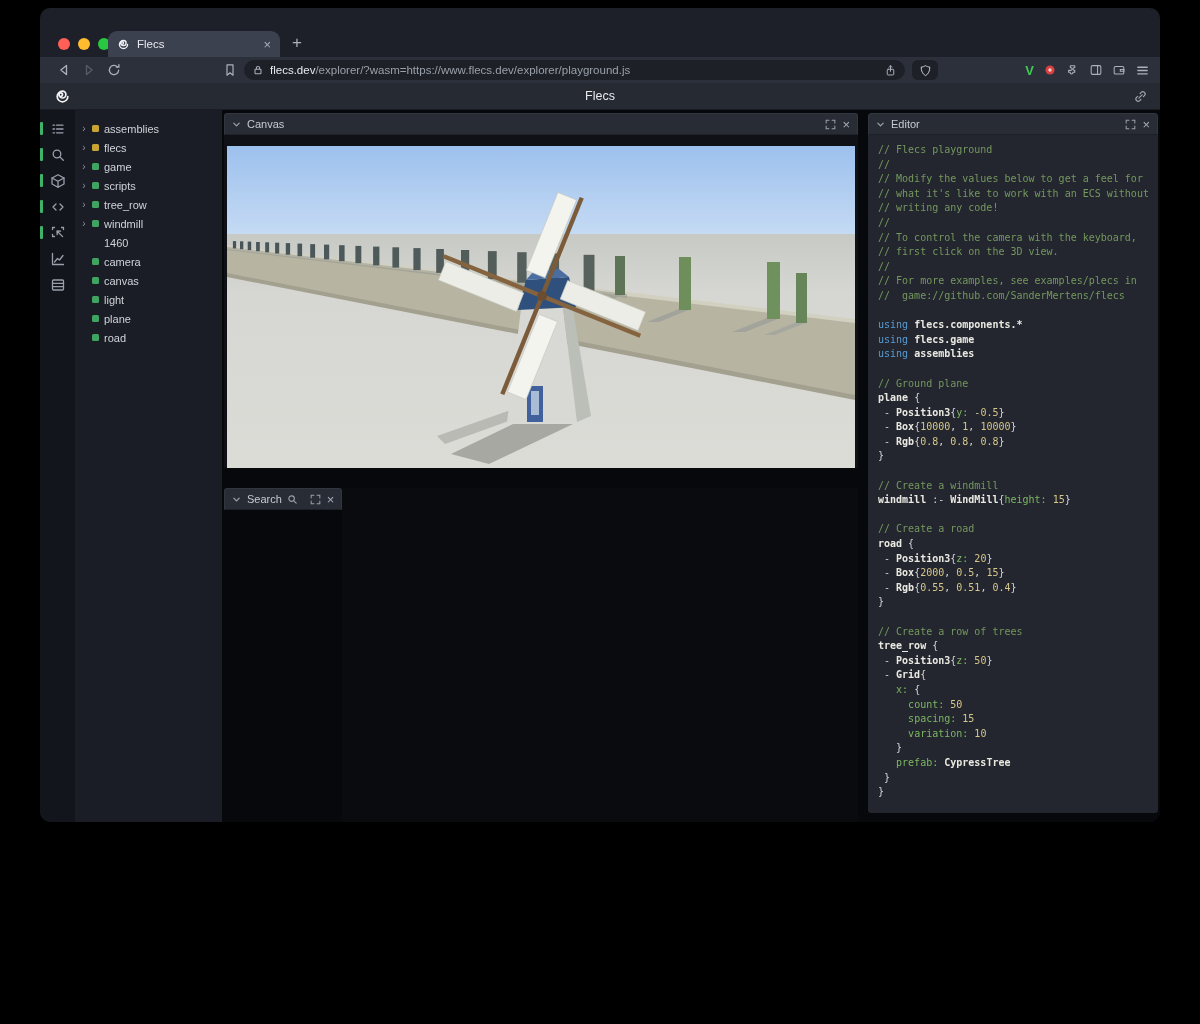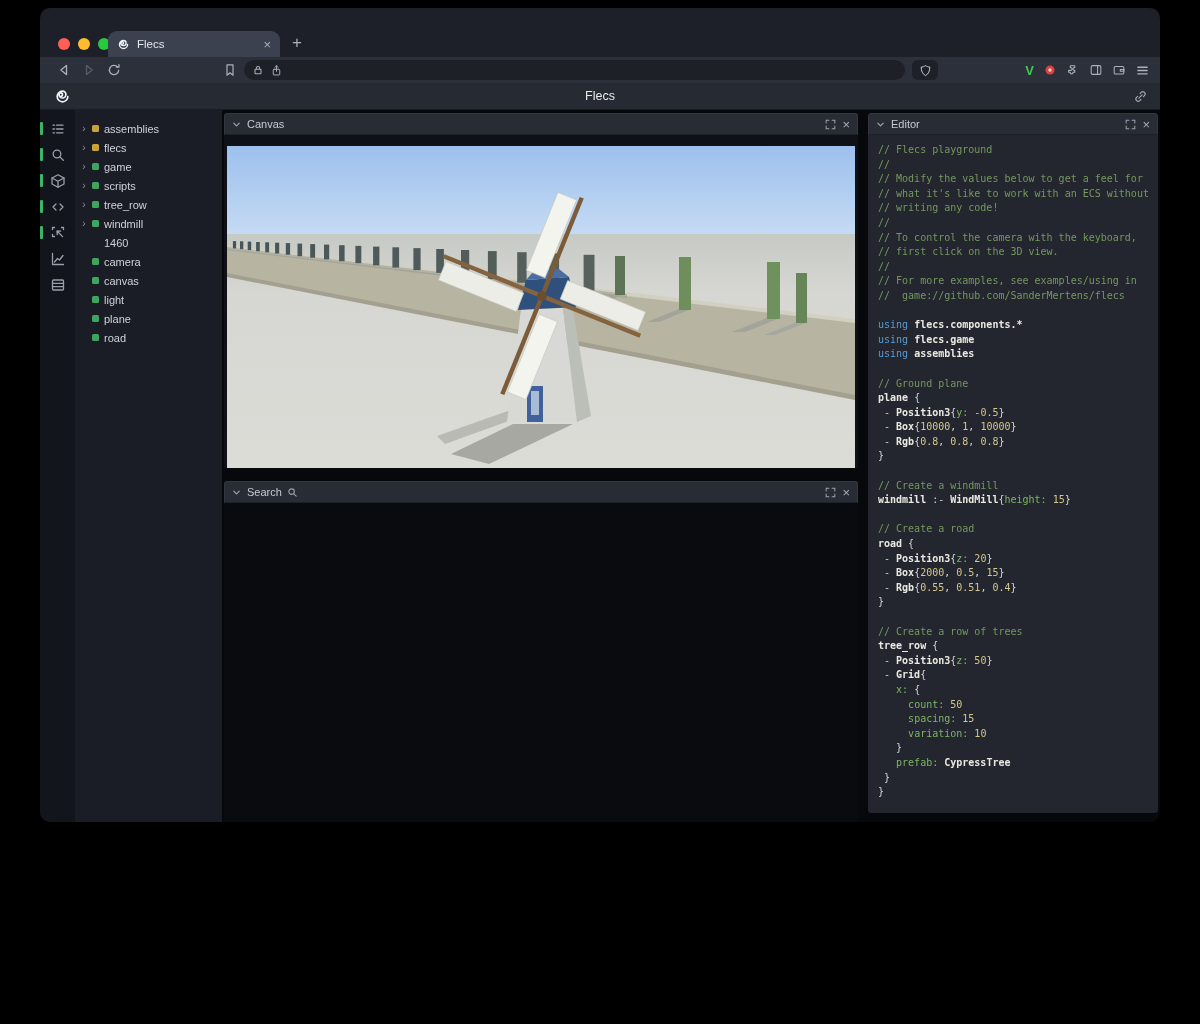--- a/index.html
+++ b/index.html
@@ -48,21 +48,21 @@
   .center{position:absolute;left:184px;top:0;bottom:0;width:634px;display:flex;flex-direction:column}
   .editor{position:absolute;left:828px;top:3px;width:290px;height:700px;display:flex;flex-direction:column;
     border-radius:3px;overflow:hidden}
   .panel-header{height:22px;background:#282c35;border:1px solid #323640;border-bottom-color:#1d2027;
     display:flex;align-items:center;padding:0 7px;gap:6px;color:#c6cbd3;font-size:11px;flex:none;border-radius:3px 3px 0 0}
   .panel-title{flex:1}
   .ph-ico{display:flex;align-items:center}
   .panel-x{color:#aab0bc;font-size:13px;line-height:1}
   .canvas-panel{margin-top:3px;display:flex;flex-direction:column}
   .canvas-body{height:333px;background:#101116;padding:11px 3px 0 3px}
-  .search-panel{margin-top:13px;flex:1;display:flex;flex-direction:column;min-height:0}
+  .search-panel{margin-top:20px;flex:1;display:flex;min-height:0}
   .search-body{flex:1;background:#0a0b0f}
   .editor-body{flex:1;background:#23262e;padding:8px 0 0 10px;overflow:hidden}
   .code{font-family:"DejaVu Sans Mono","Liberation Mono",monospace;font-size:10px;line-height:14.6px}
   .code-line{height:14.6px;white-space:pre}
   .tk-c{color:var(--syn-comment)}.tk-k{color:var(--syn-keyword)}
   .tk-b{color:var(--syn-ident);font-weight:bold}.tk-n{color:var(--syn-number)}
   .tk-p{color:var(--syn-prop)}.tk-d{color:var(--syn-def)}
   svg{display:block}
 </style>
 </head>
@@ -110,20 +110,21 @@
           <path d="M5,2.8 H11 V13.2 L8,10.8 L5,13.2 Z"></path>
         </svg>
     </span>
     <div class="urlbar">
       <span>
         <svg viewBox="0 0 16 16" width="12" height="12" fill="none" stroke="#aab0bc" stroke-width="1.4">
             <rect x="4" y="7" width="8" height="6" rx="1"></rect>
             <path d="M5.8,7 V5.4 a2.2,2.2 0 0 1 4.4,0 V7"></path>
           </svg>
       </span>
+      <span class="url-text"><span class="url-host">flecs.dev</span><span class="url-rest">/explorer/?wasm=https://www.flecs.dev/explorer/playground.js</span></span>
       <span>
         <svg viewBox="0 0 16 16" width="13" height="13" fill="none" stroke="#aab0bc" stroke-width="1.2" stroke-linecap="round">
             <rect x="4" y="6.5" width="8" height="7" rx="1"></rect>
             <path d="M8,2.3 V9 M8,2.3 L6.2,4.1 M8,2.3 L9.8,4.1"></path>
           </svg>
       </span>
     </div>
     <span class="shieldbox">
       <svg viewBox="0 0 16 16" width="13" height="13" fill="none" stroke="#c9cdd6" stroke-width="1.2" stroke-linejoin="round">
           <path d="M8,2 C9.8,3.2 11.6,3.7 13.3,3.7 C13.3,8.6 11.7,12.3 8,14.3 C4.3,12.3 2.7,8.6 2.7,3.7 C4.4,3.7 6.2,3.2 8,2 Z"></path>
@@ -443,21 +444,21 @@
       <div class="editor-body code">
           <div class="code-line"><span class="tk-c">// Flecs playground</span></div>
           <div class="code-line"><span class="tk-c">//</span></div>
           <div class="code-line"><span class="tk-c">// Modify the values below to get a feel for</span></div>
           <div class="code-line"><span class="tk-c">// what it's like to work with an ECS without</span></div>
           <div class="code-line"><span class="tk-c">// writing any code!</span></div>
           <div class="code-line"><span class="tk-c">//</span></div>
           <div class="code-line"><span class="tk-c">// To control the camera with the keyboard,</span></div>
           <div class="code-line"><span class="tk-c">// first click on the 3D view.</span></div>
           <div class="code-line"><span class="tk-c">//</span></div>
-          <div class="code-line"><span class="tk-c">// For more examples, see examples/using in</span></div>
+          <div class="code-line"><span class="tk-c">// For more examples, see examples/plecs in</span></div>
           <div class="code-line"><span class="tk-c">//  game://github.com/SanderMertens/flecs</span></div>
           <div class="code-line"></div>
           <div class="code-line"><span class="tk-k">using </span><span class="tk-b">flecs.components.*</span></div>
           <div class="code-line"><span class="tk-k">using </span><span class="tk-b">flecs.game</span></div>
           <div class="code-line"><span class="tk-k">using </span><span class="tk-b">assemblies</span></div>
           <div class="code-line"></div>
           <div class="code-line"><span class="tk-c">// Ground plane</span></div>
           <div class="code-line"><span class="tk-b">plane</span><span class="tk-d"> {</span></div>
           <div class="code-line"><span class="tk-d"> - </span><span class="tk-b">Position3</span><span class="tk-d">{</span><span class="tk-p">y:</span><span class="tk-d"> </span><span class="tk-n">-0.5</span><span class="tk-d">}</span></div>
           <div class="code-line"><span class="tk-d"> - </span><span class="tk-b">Box</span><span class="tk-d">{</span><span class="tk-n">10000</span><span class="tk-d">, </span><span class="tk-n">1</span><span class="tk-d">, </span><span class="tk-n">10000</span><span class="tk-d">}</span></div>

